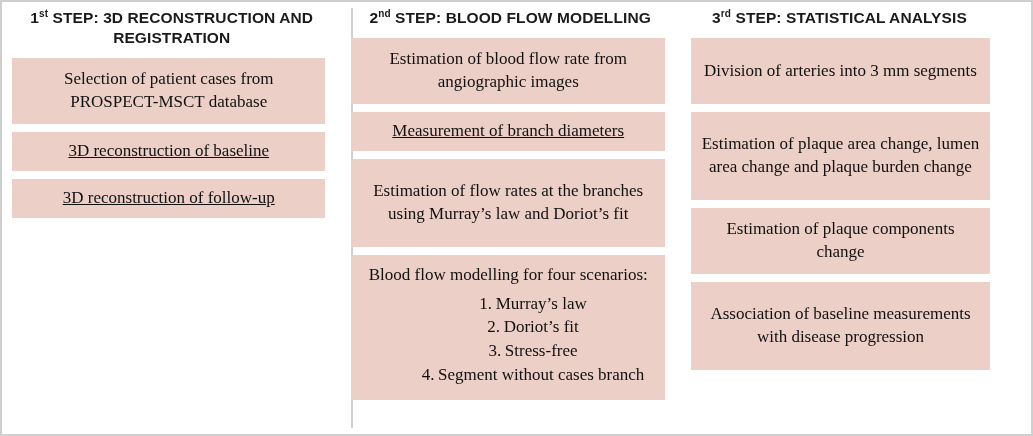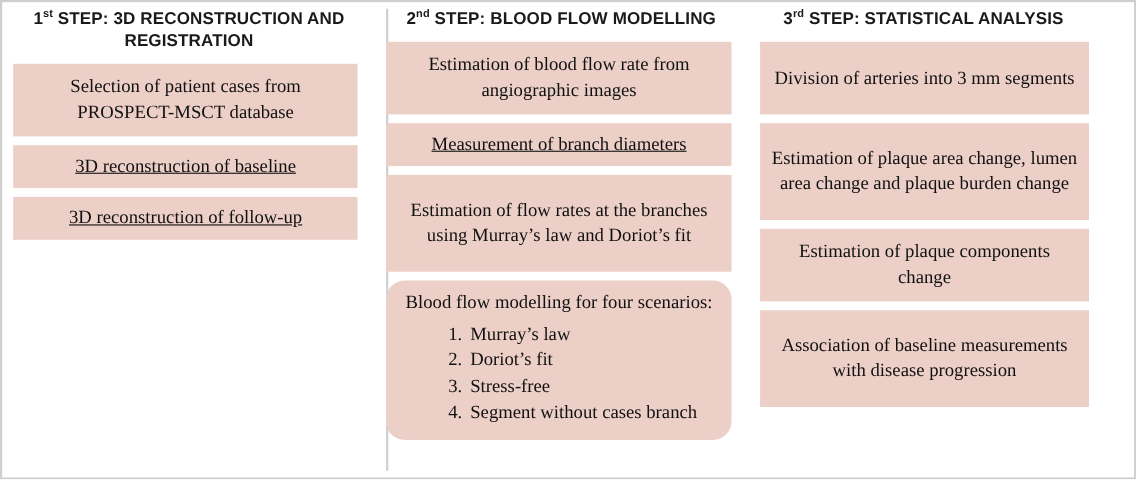--- a/index.html
+++ b/index.html
@@ -91,33 +91,32 @@
   .box.tall3 { min-height: 88px; display: flex; align-items: center; justify-content: center; }
 
   .box-list {
     background: #eccfc6;
     color: #111111;
     font-size: 17px;
     line-height: 1.34;
     padding: 9px 10px 12px 10px;
     margin-bottom: 8px;
     box-sizing: border-box;
-    border-radius: 17px;
   }
   .box-list .lead {
     text-align: center;
     margin: 0 0 6px 0;
   }
   .box-list ol {
     margin: 0;
     padding: 0 0 0 30px;
     list-style: none;
   }
   .box-list li {
-    text-align: left;
+    text-align: center;
     margin: 0 0 1px 16px;
     position: relative;
   }
   .box-list li .num {
     display: inline-block;
     width: 20px;
   }
 </style>
 </head>
 <body>

